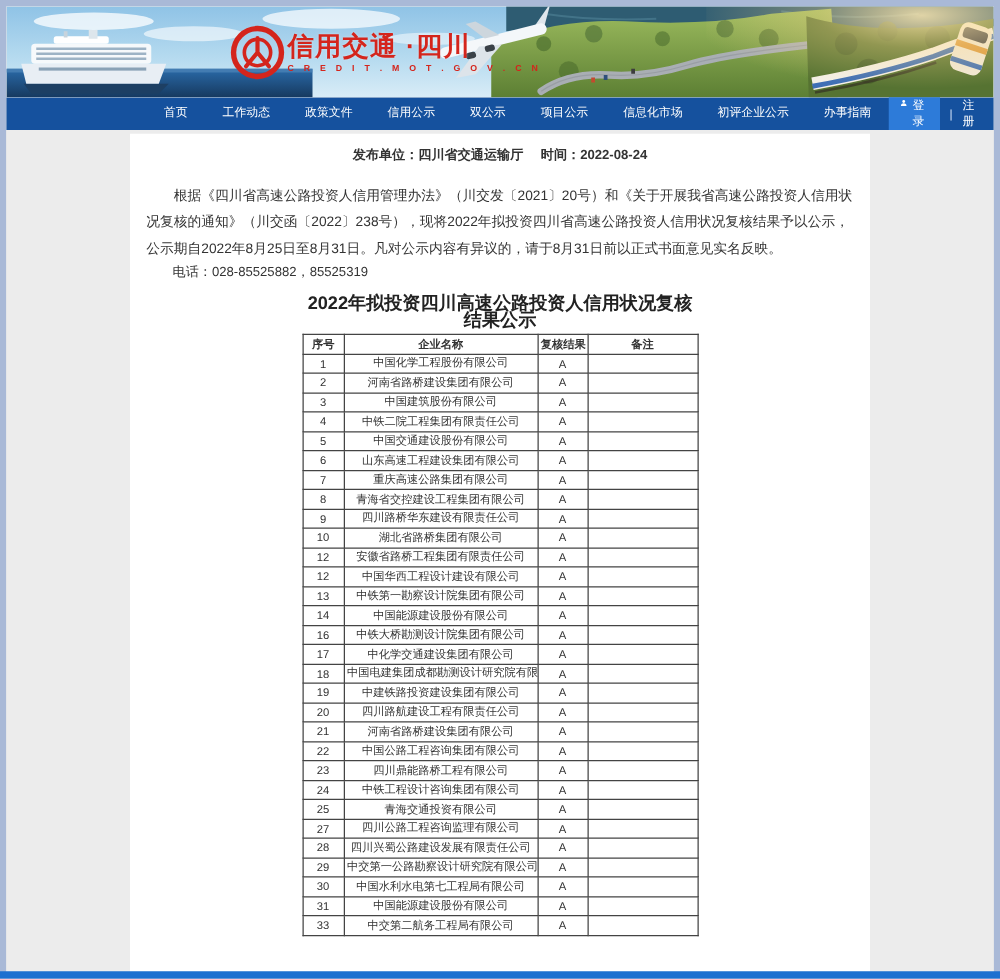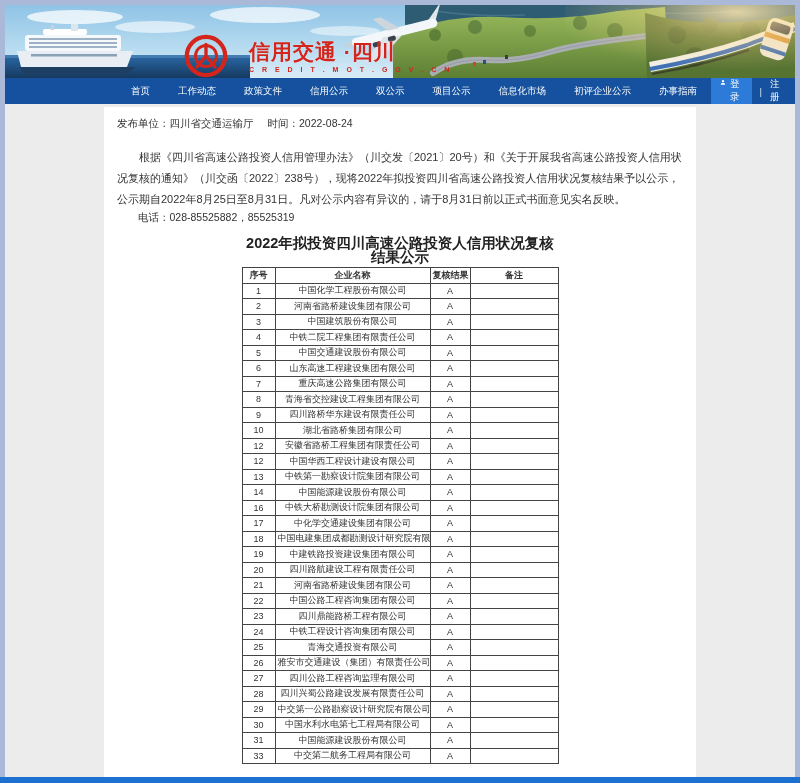--- a/index.html
+++ b/index.html
@@ -11,21 +11,21 @@
     overflow:hidden;
   }
   .page{
     position:absolute;left:5px;top:5px;width:790px;height:773px;
     background:#ececec;overflow:hidden;display:flex;flex-direction:column;
   }
 
   
   .banner{position:relative;width:790px;height:73px;overflow:hidden;flex:0 0 auto;}
   .banner svg.scene{position:absolute;left:0;top:0;width:790px;height:73px;display:block;}
-  .logo{position:absolute;left:178px;top:28px;display:flex;align-items:center;gap:20px;}
+  .logo{position:absolute;left:178px;top:14px;display:flex;align-items:center;gap:1px;}
   .logo-icon{width:46px;height:46px;}
   .logo-title{color:#d4251c;font-size:21px;font-weight:bold;letter-spacing:1px;line-height:24px;white-space:nowrap;text-shadow:0 0 2px rgba(255,255,255,.45);}
   .logo-sub{color:#d4251c;font-size:7px;font-weight:bold;letter-spacing:3px;margin-top:2px;white-space:nowrap;}
 
   
   .navbar{
     height:26px;background:#15519e;display:flex;align-items:center;
     color:#fff;flex:0 0 auto;padding-left:112px;
   }
   .nav-items{display:flex;align-items:center;height:100%;}
@@ -34,21 +34,21 @@
   .login-btn{display:flex;align-items:flex-start;gap:4px;background:#2d7bd9;color:#fff;
     font-size:9.5px;padding:3px 9px;cursor:pointer;}
   .login-btn svg{width:9px;height:9px;}
   .nav-divider{color:#cfe0f5;font-size:9.5px;margin:0 8px;}
   .register-link{font-size:9.5px;color:#fff;cursor:pointer;}
 
   
   .content{flex:1 1 auto;background:#ececec;overflow:hidden;padding-top:3px;}
   .paper{width:592px;margin:0 auto;background:#ffffff;height:100%;
     padding:6px 13px 0 13px;box-sizing:border-box;overflow:hidden;}
-  .pub-line{font-size:10.5px;color:#333;margin-top:4px;}
+  .pub-line{text-align:center;font-size:10.5px;color:#333;margin-top:4px;font-weight:bold;}
   .pub-gap{display:inline-block;width:14px;}
   .body-para{font-size:11px;color:#333;line-height:21px;text-indent:2em;margin:16px 0 0 0;}
   .phone-line{font-size:10.5px;color:#333;margin:1px 0 0 0;padding-left:2em;}
   .doc-title{font-size:14.5px;font-weight:bold;color:#222;text-align:center;line-height:14px;margin:11px 0 3px 0;}
 
   table.results{border-collapse:collapse;margin:0 auto;table-layout:fixed;width:316px;}
   table.results th,table.results td{
     border:1px solid #444;font-size:9px;color:#333;text-align:center;
     padding:0 2px;height:14.5px;overflow:hidden;white-space:nowrap;
   }
@@ -354,26 +354,20 @@
               <td>A</td>
               <td></td>
             </tr>
             <tr>
               <td>25</td>
               <td>青海交通投资有限公司</td>
               <td>A</td>
               <td></td>
             </tr>
             <tr>
-              <td>26</td>
-              <td>雅安市交通建设（集团）有限责任公司</td>
-              <td>A</td>
-              <td></td>
-            </tr>
-            <tr>
               <td>27</td>
               <td>四川公路工程咨询监理有限公司</td>
               <td>A</td>
               <td></td>
             </tr>
             <tr>
               <td>28</td>
               <td>四川兴蜀公路建设发展有限责任公司</td>
               <td>A</td>
               <td></td>

